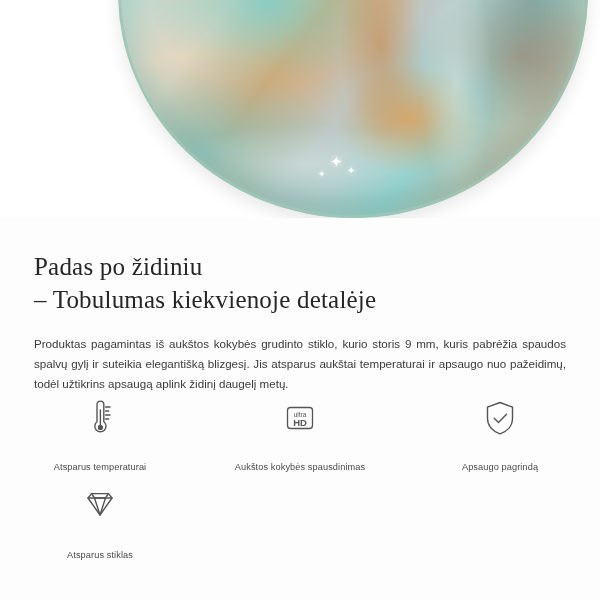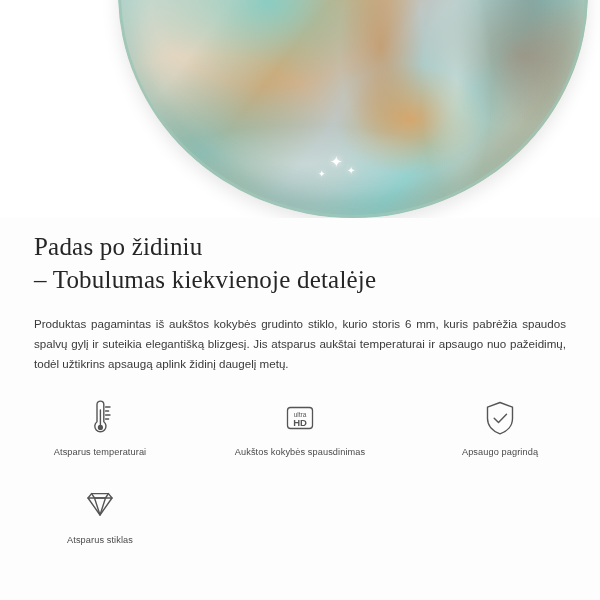--- a/index.html
+++ b/index.html
@@ -77,21 +77,21 @@
     pointer-events: none;
   }
   .sparkle.s1 { left: 330px; top: 154px; font-size: 15px; }
   .sparkle.s2 { left: 347px; top: 166px; font-size: 10px; }
   .sparkle.s3 { left: 318px; top: 170px; font-size: 9px; }
 
   
   .content {
     position: absolute;
     left: 0;
-    top: 212px;
+    top: 232px;
     width: 600px;
   }
   .title {
     margin: 0;
     padding: 18px 34px 0 34px;
     font-family: "Liberation Serif", serif;
     font-size: 25px;
     font-weight: 400;
     line-height: 33px;
     color: #262626;
@@ -125,21 +125,21 @@
     align-items: center;
     justify-content: flex-start;
   }
   .feature .ico {
     height: 46px;
     display: flex;
     align-items: center;
     justify-content: center;
   }
   .feature .cap {
-    margin-top: 6px;
+    margin-top: 21px;
     font-size: 9.2px;
     color: #4a4a4a;
     text-align: center;
     letter-spacing: 0.1px;
   }
   svg { display: block; }
   .stroke {
     fill: none;
     stroke: #555;
     stroke-width: 1.4;
@@ -166,21 +166,21 @@
     <span class="sparkle s1">✦</span>
     <span class="sparkle s2">✦</span>
     <span class="sparkle s3">✦</span>
   </div>
 
   <div class="content">
     <h1 class="title">
       <span>Padas po židiniu</span>
       <span class="line2">– Tobulumas kiekvienoje detalėje</span>
     </h1>
-    <p class="paragraph">Produktas pagamintas iš aukštos kokybės grudinto stiklo, kurio storis 6 mm, kuris pabrėžia spaudos spalvų gylį ir suteikia elegantišką blizgesį. Jis atsparus aukštai temperaturai ir apsaugo nuo pažeidimų, todėl užtikrins apsaugą aplink židinį daugelį metų.</p>
+    <p class="paragraph">Produktas pagamintas iš aukštos kokybės grudinto stiklo, kurio storis 9 mm, kuris pabrėžia spaudos spalvų gylį ir suteikia elegantišką blizgesį. Jis atsparus aukštai temperaturai ir apsaugo nuo pažeidimų, todėl užtikrins apsaugą aplink židinį daugelį metų.</p>
   </div>
 
   <div class="features">
 
     <div class="feature">
       <div class="ico">
         <svg width="34" height="40" viewBox="0 0 34 40" aria-hidden="true">
           <path class="stroke" d="M14 6.5a3.4 3.4 0 0 1 6.8 0v17.2a5.6 5.6 0 1 1-6.8 0z"></path>
           <path class="stroke" d="M17.4 12v14.5"></path>
           <circle cx="17.4" cy="29.4" r="2.6" fill="#555" stroke="none"></circle>

